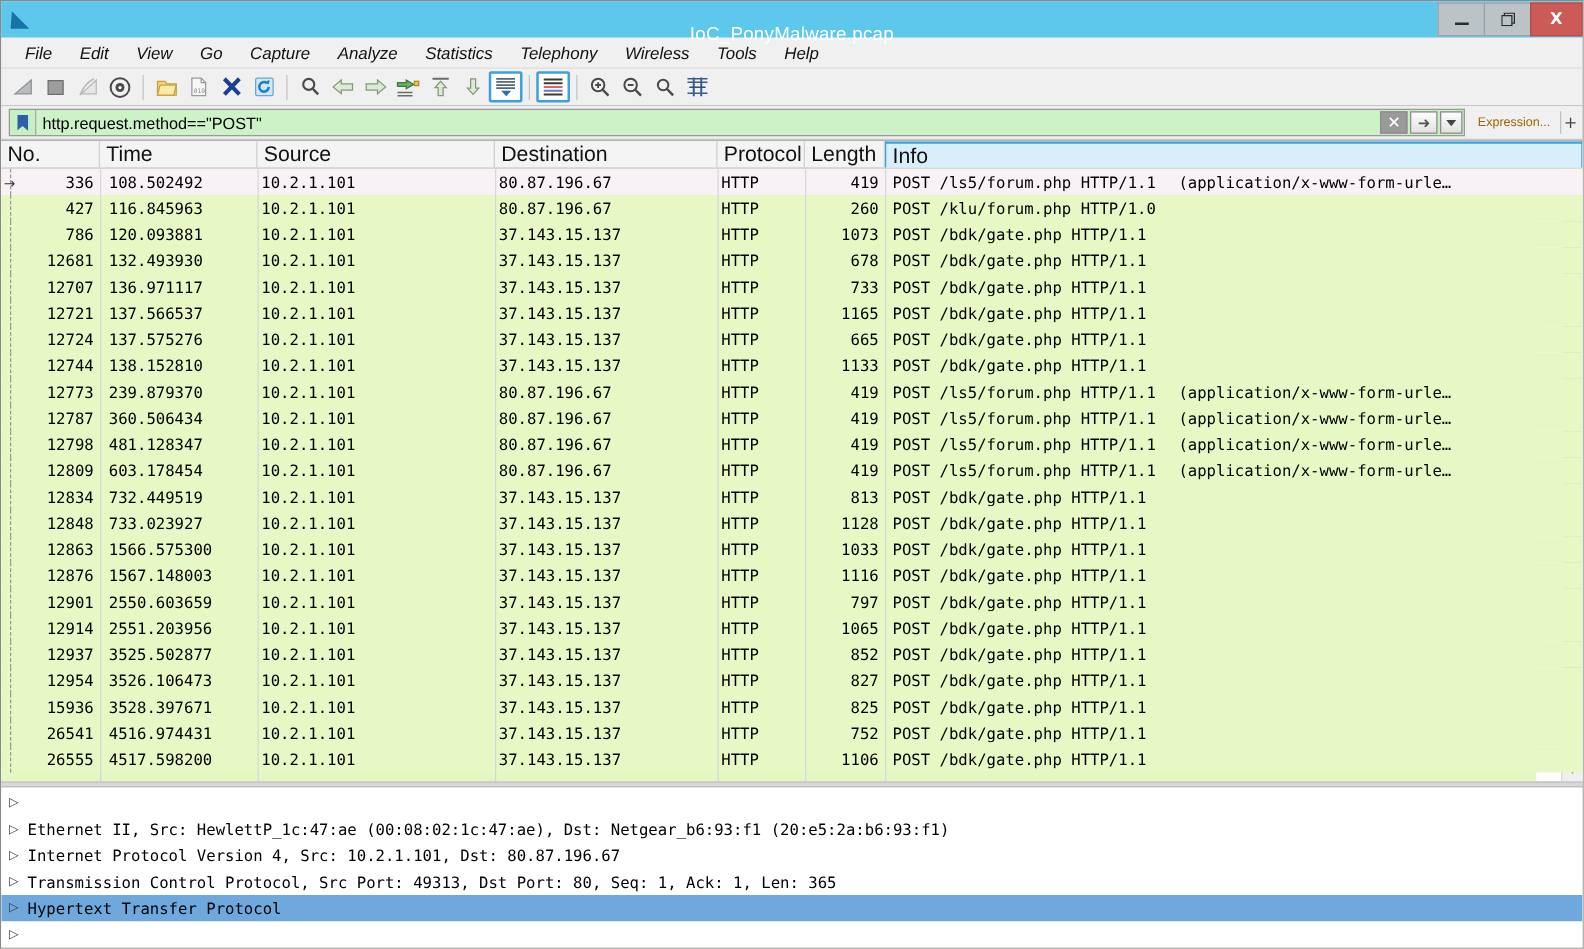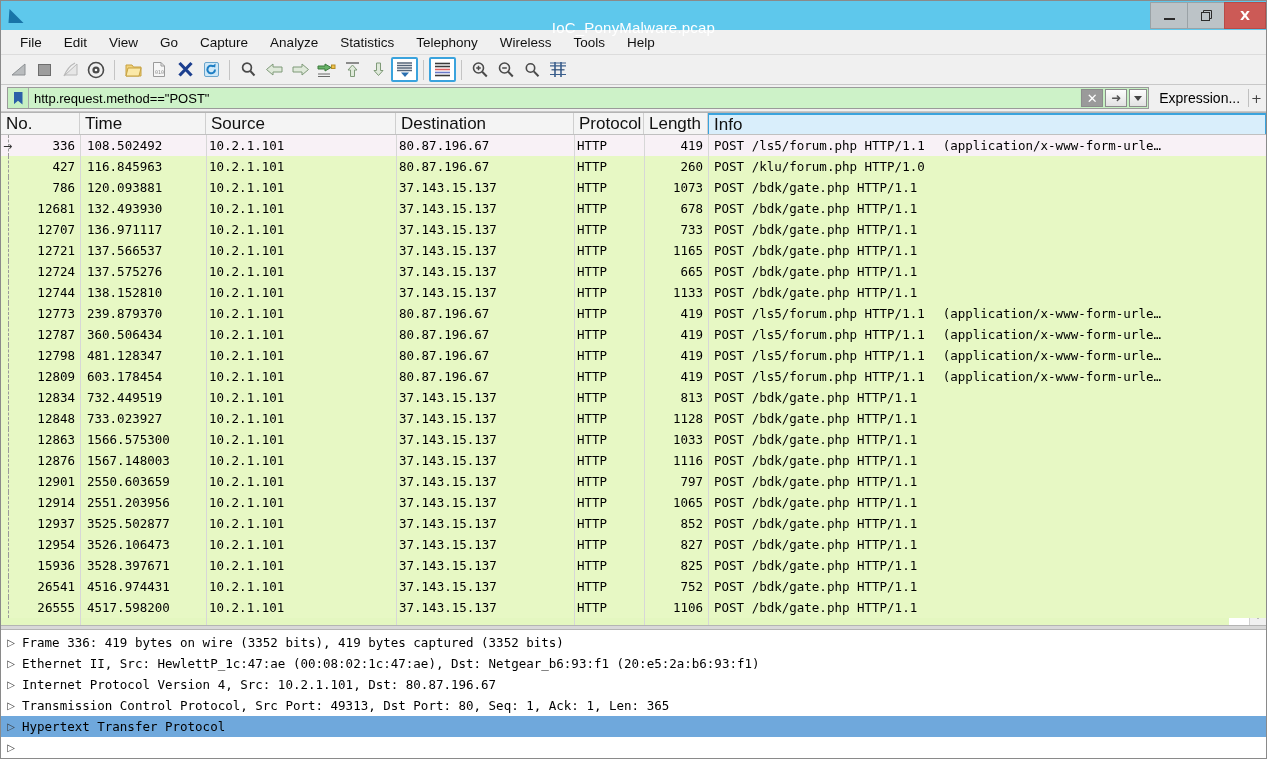--- a/index.html
+++ b/index.html
@@ -63,20 +63,21 @@
   }
   .win-btn .min-glyph { display:block; width:11px; height:2px; background:#2b2b2b; margin-top:6px;}
 
   
   .menubar {
     height: 25px; flex: 0 0 25px;
     background: #f0f0f0;
     display: flex; align-items: center;
     padding-left: 8px;
     border-bottom: 1px solid #dcdcdc;
+    font-style: italic;
   }
   .menu-item {
     padding: 3px 11px;
     font-size: 13.5px; color: #111;
     cursor: default;
   }
 
   
   .toolbar {
     height: 30px; flex: 0 0 30px;
@@ -145,21 +146,21 @@
     flex: 0 0 auto;
   }
   .filter-btn.clear { background: #9a9a9a; border-color: #8c8c8c; }
   .filter-btn .xglyph { color: #fff; font-size: 13px; line-height: 1; font-family: "DejaVu Sans", sans-serif; }
   .filter-btn .arrowglyph { color: #555; font-size: 12px; line-height: 1; font-family: "DejaVu Sans", sans-serif; }
   .filter-btn.dd { width: 18px; }
   .filter-btn .caret {
     width:0;height:0;border-left:4px solid transparent;border-right:4px solid transparent;border-top:5px solid #444;
   }
   .expression-lbl {
-    font-size: 14px; color: #000000;
+    font-size: 10px; color: #a16207;
     padding: 0 8px 0 10px; white-space: nowrap;
   }
   .fb-sep { width:1px; height:18px; background:#c0c0c0; }
   .fb-plus { font-size: 13px; color:#444; padding: 0 2px; font-family:"DejaVu Sans",sans-serif; }
 
   
   .packet-pane {
     flex: 0 0 513px;
     display: flex; flex-direction: column;
     background: #fff;
@@ -792,21 +793,20 @@
         <div class="vline" style="left: 643px; z-index: 3;"></div>
         <div class="vline" style="left: 707px; z-index: 3;"></div>
       </div>
   </div>
 
   <div class="splitter"></div>
 
   <div class="detail-pane" id="detail-pane">
       <div class="drow">
         <span class="tri">▷</span>
-        <span class="dtext">Frame 336: 419 bytes on wire (3352 bits), 419 bytes captured (3352 bits)</span>
       </div>
       <div class="drow">
         <span class="tri">▷</span>
         <span class="dtext">Ethernet II, Src: HewlettP_1c:47:ae (00:08:02:1c:47:ae), Dst: Netgear_b6:93:f1 (20:e5:2a:b6:93:f1)</span>
       </div>
       <div class="drow">
         <span class="tri">▷</span>
         <span class="dtext">Internet Protocol Version 4, Src: 10.2.1.101, Dst: 80.87.196.67</span>
       </div>
       <div class="drow">

